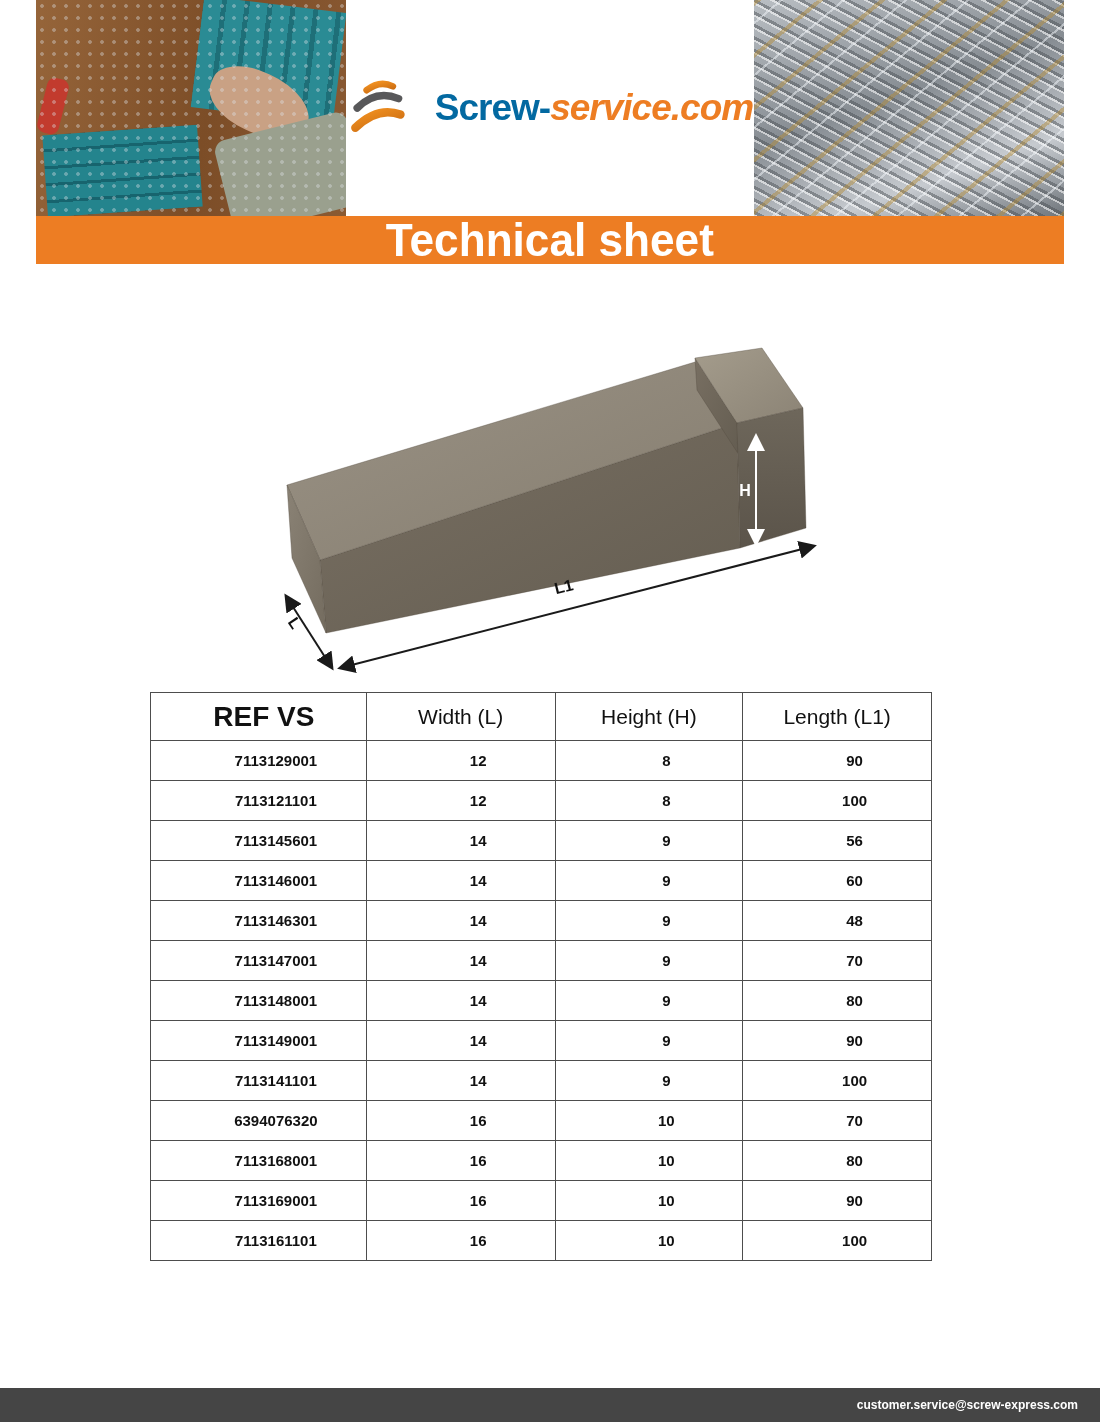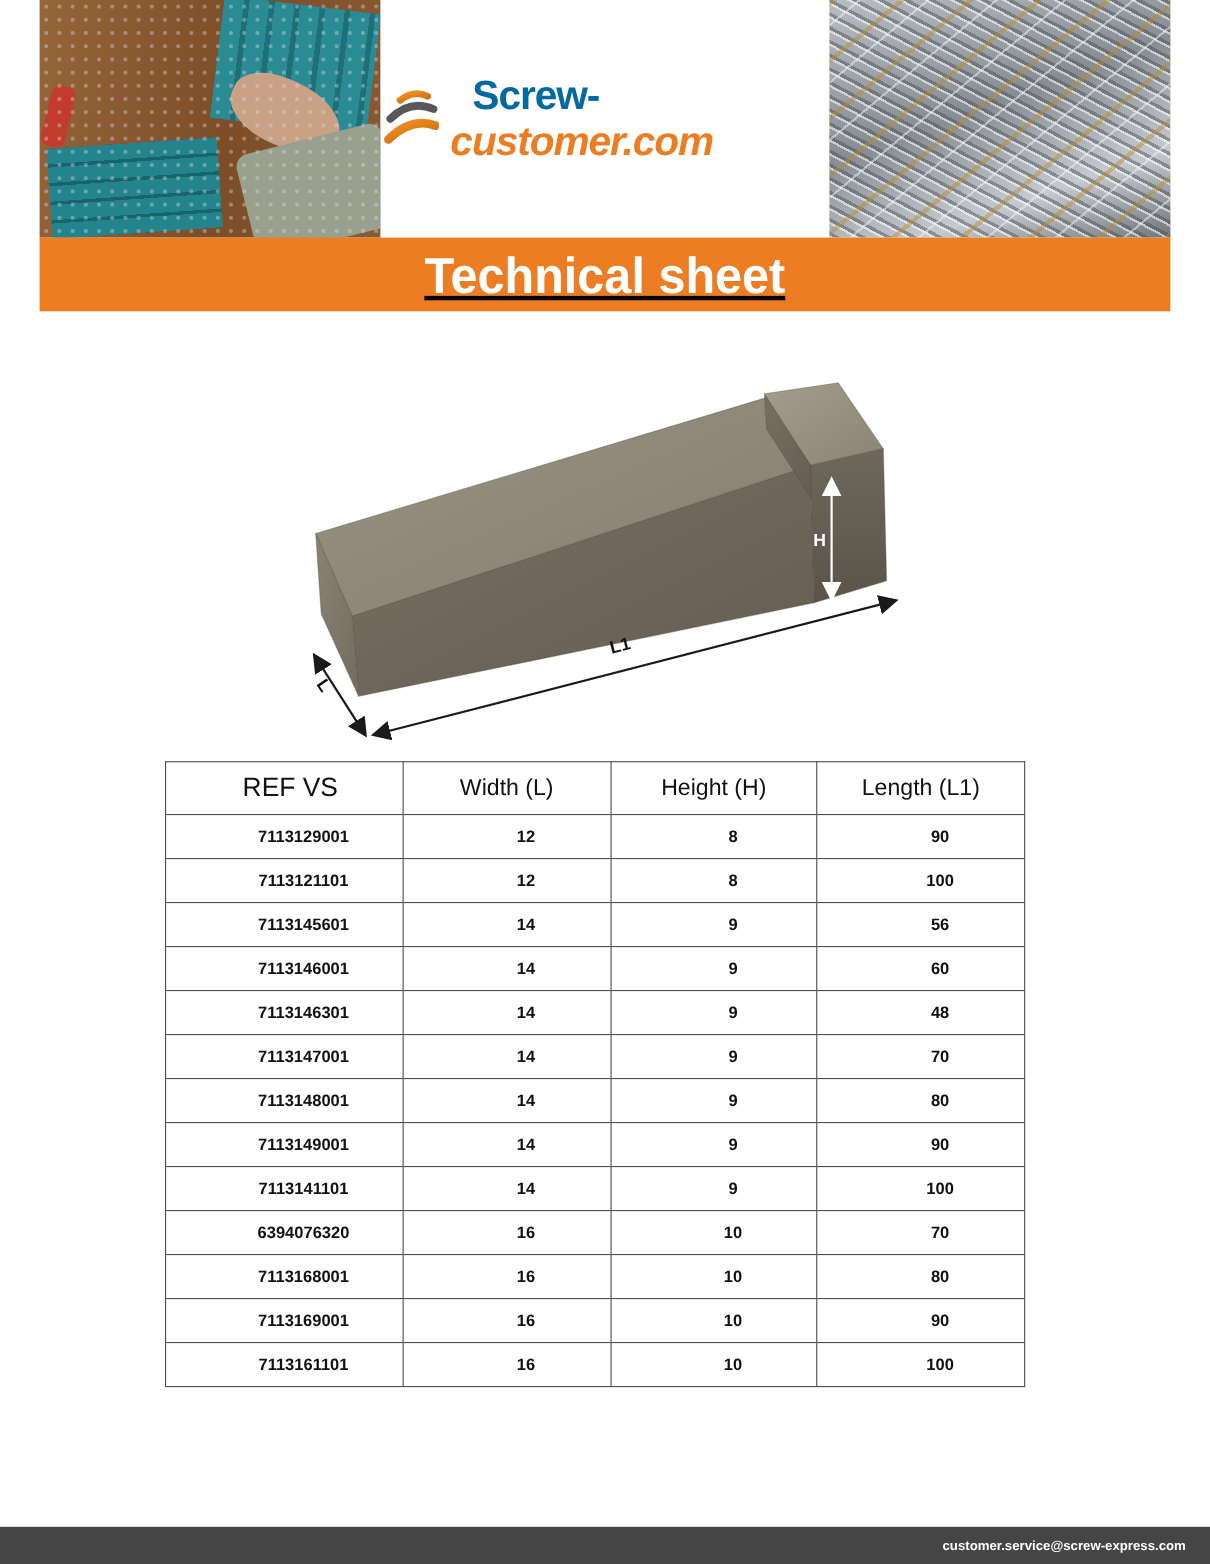--- a/index.html
+++ b/index.html
@@ -39,35 +39,35 @@
     background-size:12px 12px; opacity:.45; }
 
   
   .logo-area { position:absolute; left:346px; top:0; width:408px; height:216px;
     display:flex; align-items:center; justify-content:center; gap:10px; background:#fff; }
   .brand-dark { font-size:37px; font-weight:bold; color:#0369a1; letter-spacing:-1px;margin-left:20px; }
   .brand-orange { font-size:37px; font-weight:bold; font-style:italic;
     color:var(--accent); letter-spacing:-1px; }
 
   
-  .banner { position:absolute; left:36px; right:36px; top:216px; height:67px;
-    background:var(--accent); display:flex; align-items:center; justify-content:center;text-decoration:underline; }
+  .banner { position:absolute; left:36px; right:36px; top:216px; height:48px;
+    background:var(--accent); display:flex; align-items:center; justify-content:center; }
   .banner span { color:#ffffff; font-size:46px; font-weight:800;
     letter-spacing:0px; transform:scaleX(.96); }
 
   
   .figure { position:absolute; left:240px; top:330px; width:600px; height:350px; }
 
   
   .table-wrap { position:absolute; left:150px; top:692px; width:782px; }
   table.spec { border-collapse:collapse; width:100%; border:1px solid #4d4d4d; }
   table.spec th, table.spec td {
     border:1px solid #4d4d4d; text-align:center; color:#111; }
   table.spec th { height:48px; font-size:21px; font-weight:normal; }
-  table.spec th.ref { font-size:24px; font-weight:normal;padding-left:12px; }
+  table.spec th.ref { font-size:28px; font-weight:bold;padding-left:12px; }
   table.spec td { height:40px; font-size:15px; font-weight:bold;padding-left:36px; }
 
   
   .footer { position:absolute; left:0; right:0; bottom:0; height:34px;
     background:#454545; text-align:right; }
   .footer span { color:#ffffff; font-size:12px; font-weight:bold;
     line-height:34px; margin-right:22px; }
 </style>
 </head>
 <body>
@@ -88,21 +88,21 @@
       <defs>
         <linearGradient id="sw" x1="0" y1="0" x2="1" y2="1">
           <stop offset="0" stop-color="#f29222"></stop>
           <stop offset="1" stop-color="#c96a10"></stop>
         </linearGradient>
       </defs>
       <path d="M20 14 Q34 3 48 10" fill="none" stroke="url(#sw)" stroke-width="7" stroke-linecap="round"></path>
       <path d="M10 33 Q30 13 54 23" fill="none" stroke="#58585a" stroke-width="8" stroke-linecap="round"></path>
       <path d="M8 54 Q32 31 56 40" fill="none" stroke="url(#sw)" stroke-width="9" stroke-linecap="round"></path>
     </svg>
-    <div class="logo-text"><span class="brand-dark">Screw-</span><span class="brand-orange">customer.com</span></div>
+    <div class="logo-text"><span class="brand-dark">Screw-</span><span class="brand-orange">service.com</span></div>
   </div>
 
   <div class="photo photo-right"></div>
 
   <div class="banner">
     <span>Technical sheet</span>
   </div>
 
   <div class="figure">
     <svg width="600" height="350" viewBox="0 0 600 350">

